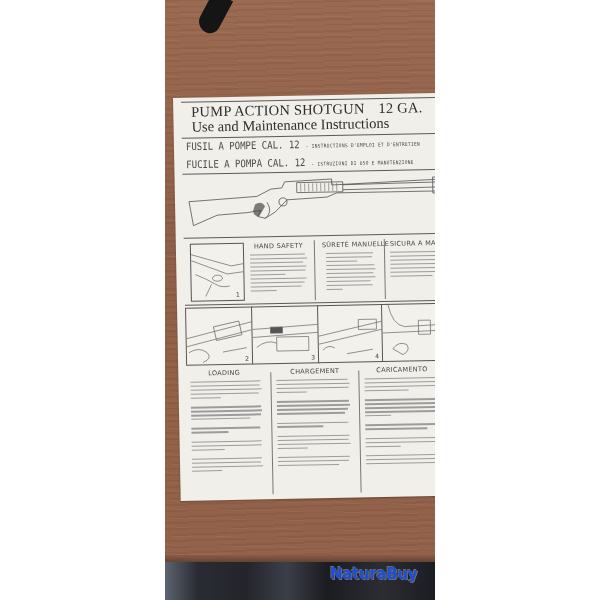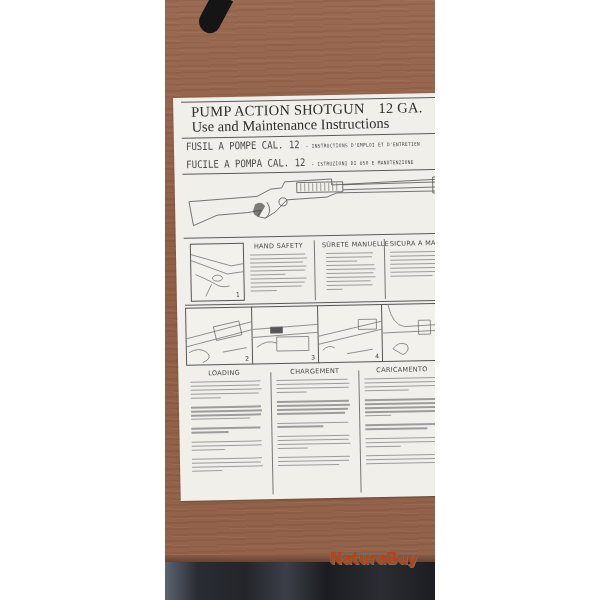--- a/index.html
+++ b/index.html
@@ -22,23 +22,23 @@
   }
   .floor {
     position: absolute; left: 0; top: 562px; width: 270px; height: 38px;
     background: linear-gradient(90deg, #5c6470 0%, #2a2c33 12%, #23252b 30%, #3b3f48 45%, #1b1c20 60%, #2b2d33 80%, #1c1d22 100%);
   }
   .floor-edge {
     position: absolute; left: 0; top: 555px; width: 270px; height: 9px;
     background: linear-gradient(180deg, #8a5b44, #5a3d30);
   }
   .watermark {
-    position: absolute; left: 165px; top: 550px;
+    position: absolute; left: 165px; top: 565px;
     font-family: "DejaVu Sans", sans-serif; font-weight: bold; font-size: 15px;
-    color: #c2410c; letter-spacing: -0.3px;
+    color: #1d4ed8; letter-spacing: -0.3px;
     text-shadow: 0 0 1px #555, 1px 1px 0 #6d7076, -1px -1px 0 #6d7076;
   }
   .sheet {
     position: absolute; left: 8px; top: 98px; width: 275px; height: 403px;
     background: #f1efe9;
     transform: rotate(-1.1deg); transform-origin: 0 0;
     box-shadow: 0 1px 2px rgba(0,0,0,0.25);
     color: #3a3a3a;
   }
   .rule { position: absolute; left: 8px; right: 0; height: 1px; background: #5a5a5a; }

